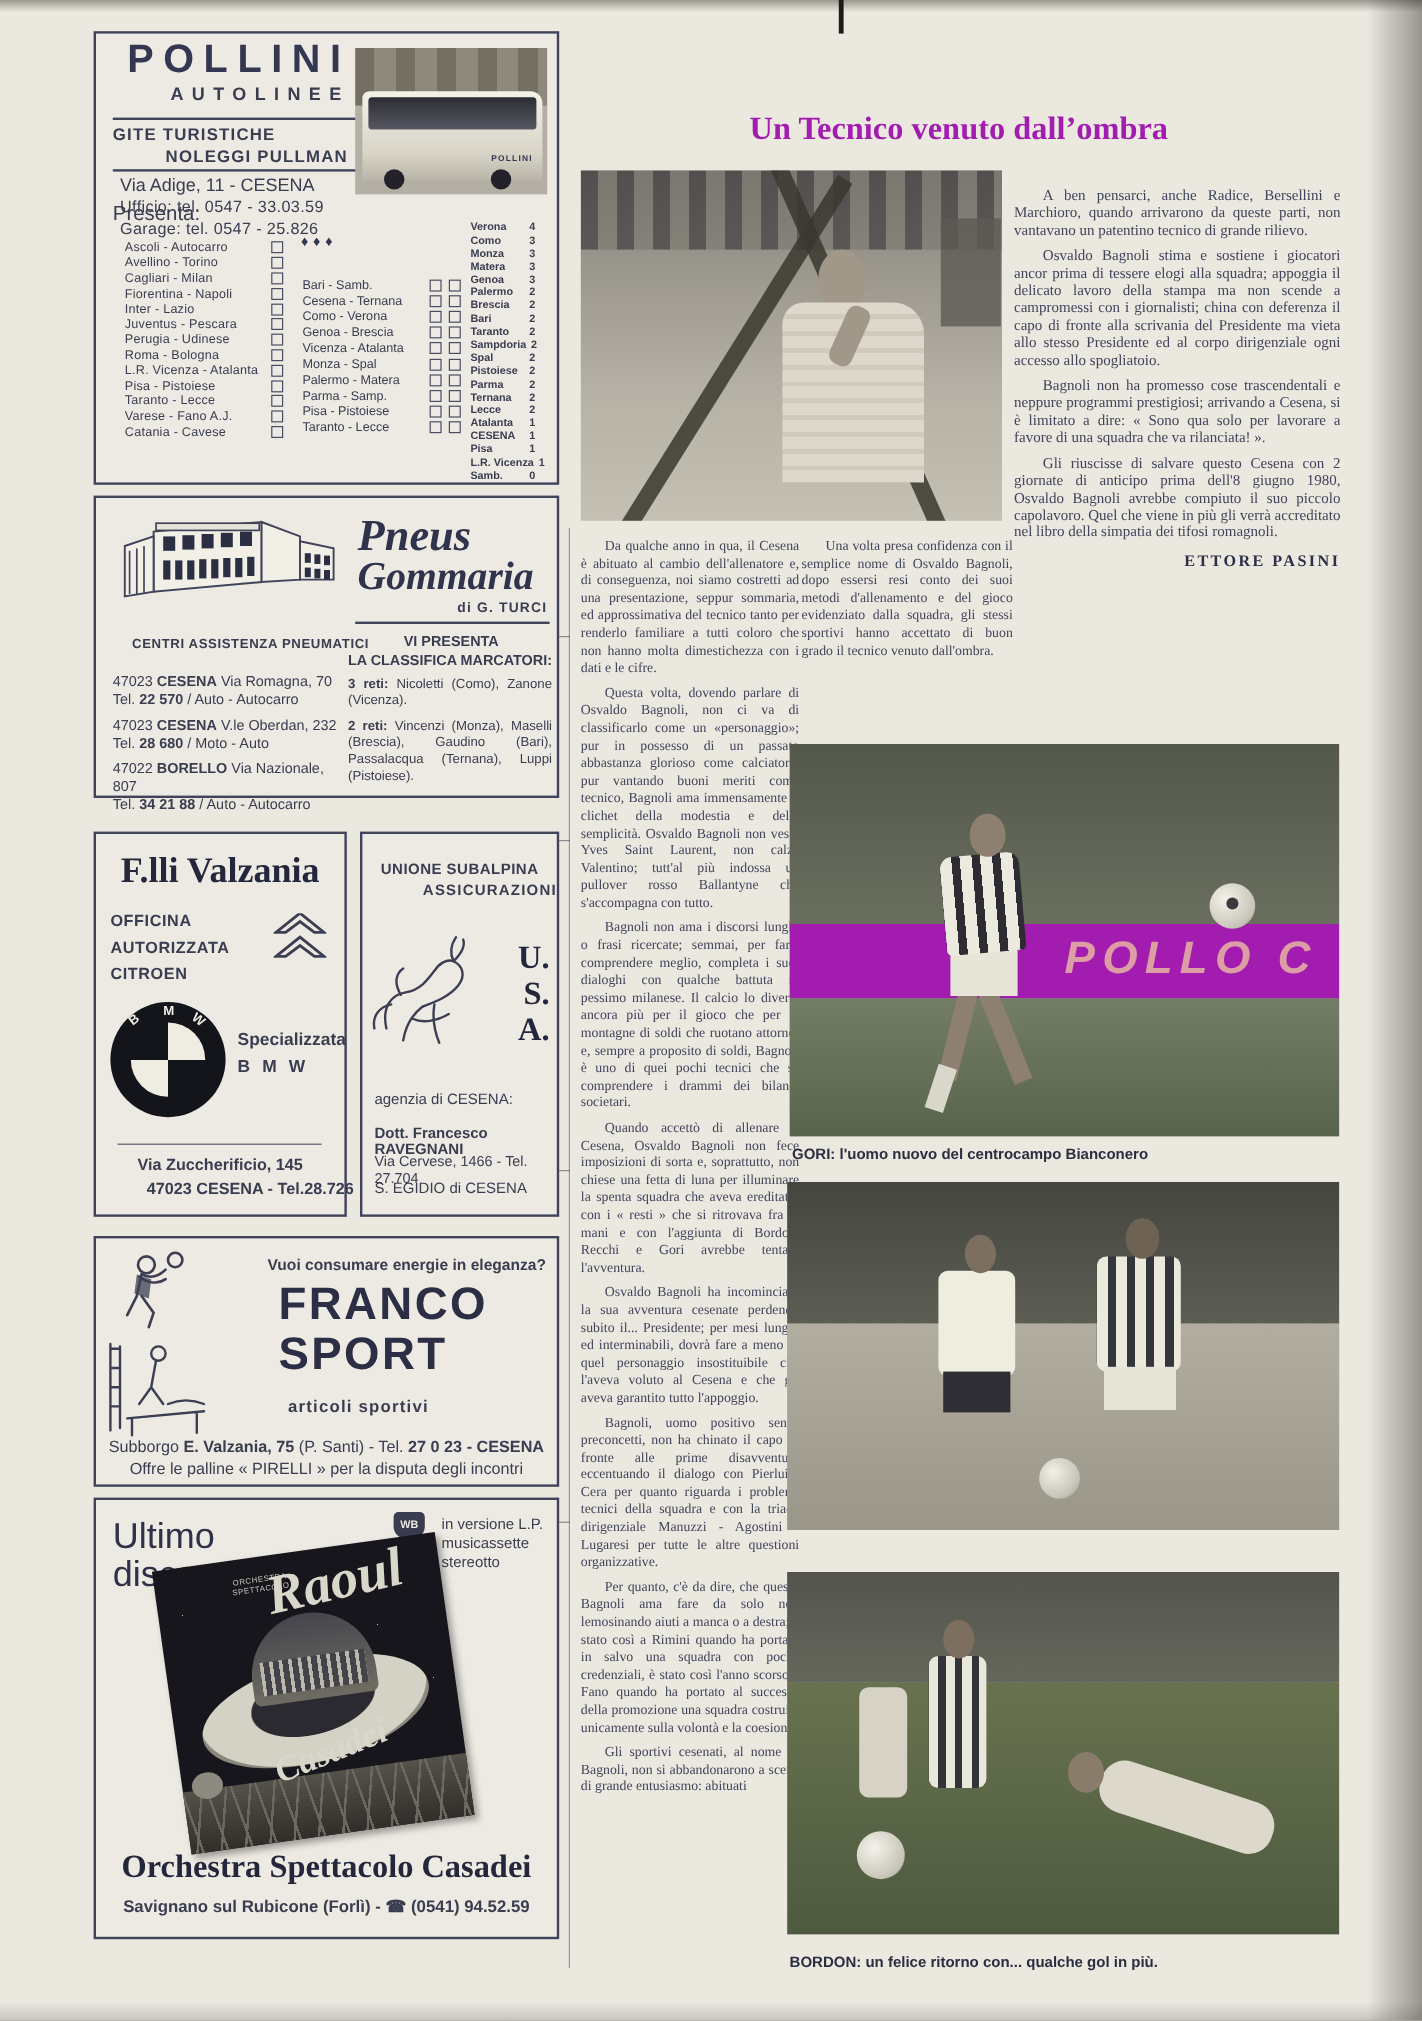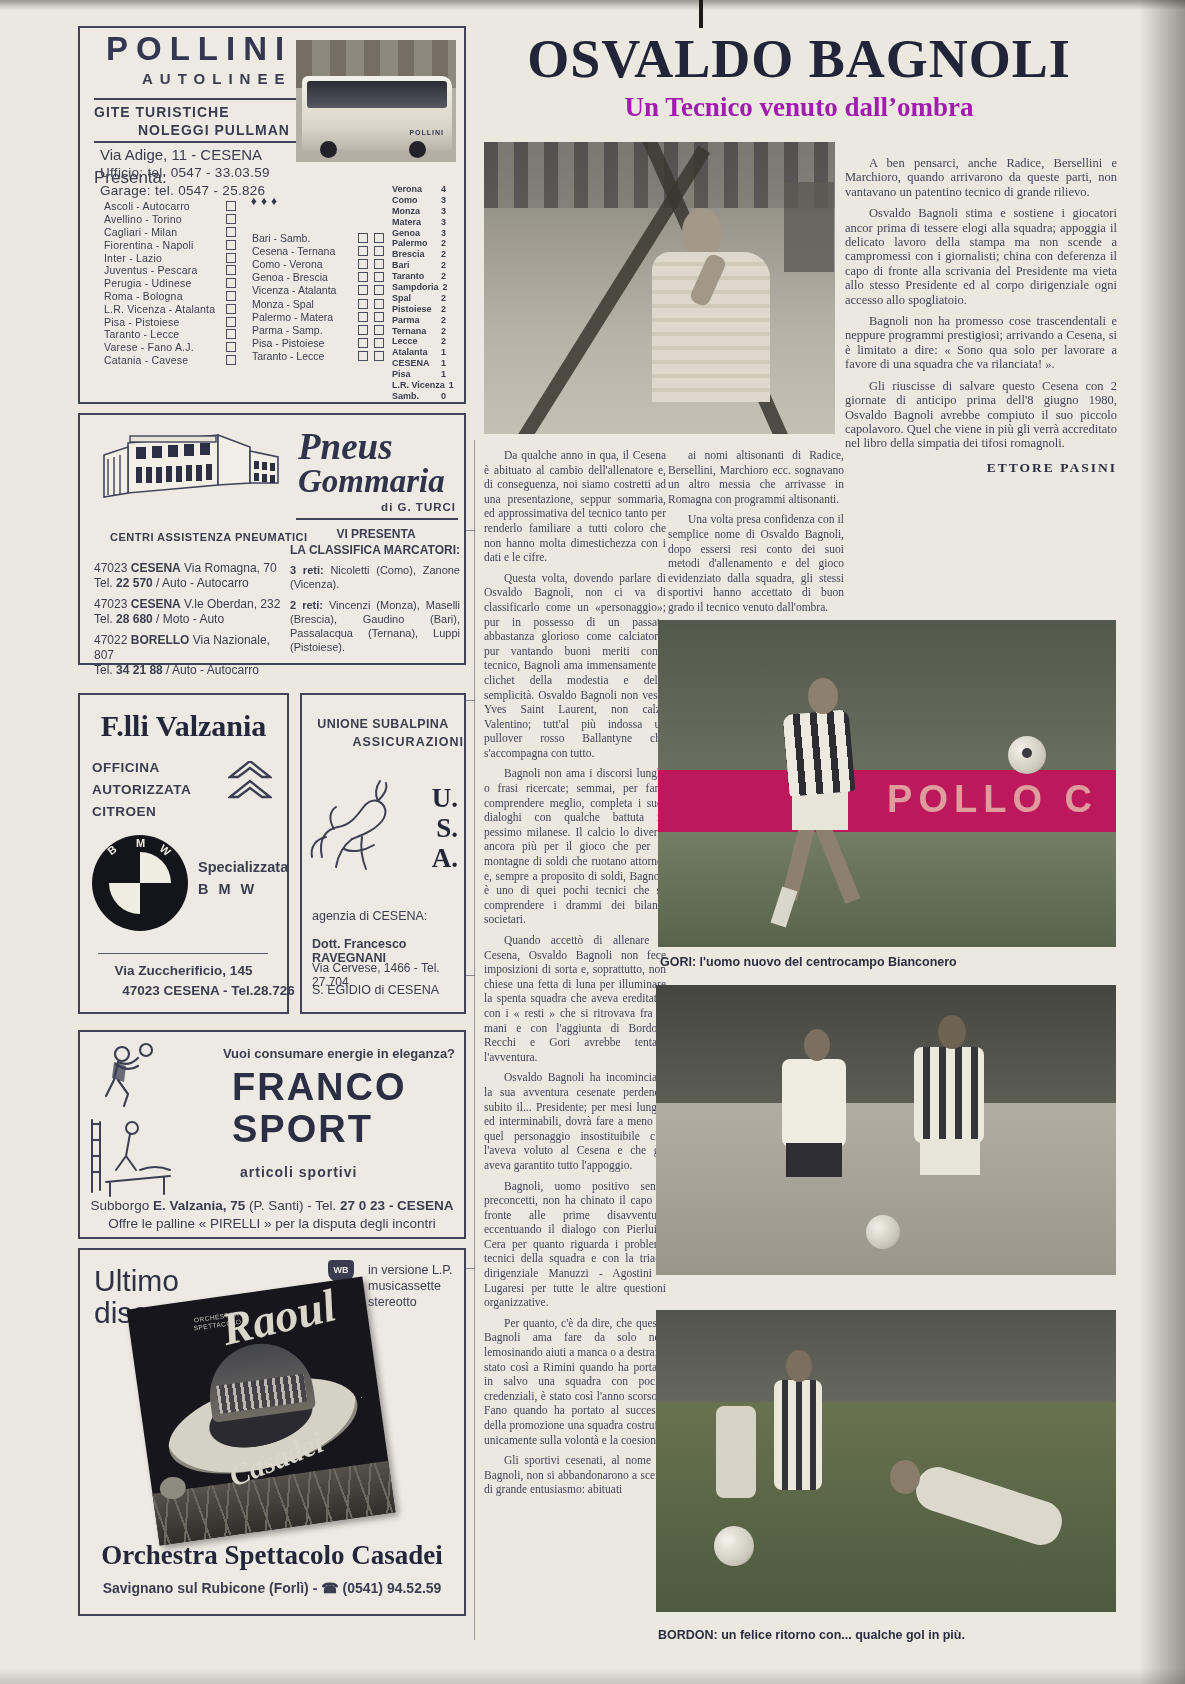--- a/index.html
+++ b/index.html
@@ -171,21 +171,21 @@
      background:repeating-linear-gradient(0deg,#ddd8cb 0 10px,#cfcaba 10px 14px);}
   .bn-arm{position:absolute;left:214px;top:112px;width:20px;height:52px;background:#a2988a;
      transform:rotate(24deg);border-radius:8px;}
   .bn-fig2{position:absolute;left:300px;top:40px;width:50px;height:90px;background:#5c5a54;opacity:.8;}
 
   
   .ph-gori{left:658px;top:620px;width:458px;height:327px;}
   .go-crowd{position:absolute;top:0;left:0;right:0;height:150px;
      background:linear-gradient(#53584c,#6a6e5e),
        repeating-linear-gradient(90deg,rgba(30,30,30,.3) 0 10px,transparent 10px 24px);}
-  .go-board{position:absolute;top:150px;left:0;right:0;height:62px;background:#be185d;}
+  .go-board{position:absolute;top:150px;left:0;right:0;height:62px;background:#a21caf;font-style:italic;}
   .go-boardtext{position:absolute;right:18px;top:8px;font-size:38px;font-weight:bold;letter-spacing:6px;
      color:#e3aba4;opacity:.9;}
   .go-grass{position:absolute;top:212px;left:0;right:0;bottom:0;background:linear-gradient(#747d66,#58644d);}
   .go-head{position:absolute;left:150px;top:58px;width:30px;height:36px;border-radius:50%;background:#8e8070;}
   .go-jersey{position:absolute;left:128px;top:92px;width:66px;height:82px;border-radius:10px 10px 4px 4px;
      background:repeating-linear-gradient(90deg,#eceadf 0 10px,#2c2c32 10px 17px);transform:rotate(-5deg);}
   .go-shorts{position:absolute;left:134px;top:170px;width:56px;height:40px;background:#e7e4d8;}
   .go-leg1{position:absolute;left:132px;top:206px;width:16px;height:74px;background:#8e8070;transform:rotate(14deg);}
   .go-leg2{position:absolute;left:172px;top:204px;width:16px;height:80px;background:#8e8070;transform:rotate(-22deg);}
   .go-sock{position:absolute;left:118px;top:268px;width:16px;height:38px;background:#d9d6ca;transform:rotate(18deg);}
@@ -607,21 +607,20 @@
       <div class="ufo-dome"></div>
       <div class="ufo-crowd"></div>
       <div class="cv-floor"></div>
       <div class="cv-planet"></div>
       <div class="cv-casadei">Casadei</div>
     </div>
     <div class="abs cd-title">Orchestra Spettacolo Casadei</div>
     <div class="abs cd-addr">Savignano sul Rubicone (Forlì) - ☎ (0541) 94.52.59</div>
   </section>
 
-  <h1 class="abs art-title" style="margin:0;">OSVALDO BAGNOLI</h1>
   <h2 class="abs art-sub" style="margin:0;">Un Tecnico venuto dall’ombra</h2>
 
   <div class="photo ph-bench">
     <div class="bn-crowd"></div>
     <div class="bn-beam" style="left:118px;top:-20px;transform:rotate(32deg);"></div>
     <div class="bn-beam" style="left:226px;top:-30px;transform:rotate(-24deg);"></div>
     <div class="bn-fig2"></div>
     <div class="bn-head"></div>
     <div class="bn-shirt"></div>
     <div class="bn-arm"></div>
@@ -639,21 +638,20 @@
       <p>Questa volta, dovendo parlare di Osvaldo Bagnoli, non ci va di classificarlo come un «personaggio»; pur in possesso di un passato abbastanza glorioso come calciatore, pur vantando buoni meriti come tecnico, Bagnoli ama immensamente il clichet della modestia e della semplicità. Osvaldo Bagnoli non veste Yves Saint Laurent, non calza Valentino; tutt'al più indossa un pullover rosso Ballantyne che s'accompagna con tutto.</p>
       <p>Bagnoli non ama i discorsi lunghi o frasi ricercate; semmai, per farsi comprendere meglio, completa i suoi dialoghi con qualche battuta in pessimo milanese. Il calcio lo diverte ancora più per il gioco che per le montagne di soldi che ruotano attorno; e, sempre a proposito di soldi, Bagnoli è uno di quei pochi tecnici che sa comprendere i drammi dei bilanci societari.</p>
       <p>Quando accettò di allenare il Cesena, Osvaldo Bagnoli non fece imposizioni di sorta e, soprattutto, non chiese una fetta di luna per illuminare la spenta squadra che aveva ereditato: con i « resti » che si ritrovava fra le mani e con l'aggiunta di Bordon, Recchi e Gori avrebbe tentato l'avventura.</p>
       <p>Osvaldo Bagnoli ha incominciato la sua avventura cesenate perdendo subito il... Presidente; per mesi lunghi ed interminabili, dovrà fare a meno di quel personaggio insostituibile che l'aveva voluto al Cesena e che gli aveva garantito tutto l'appoggio.</p>
       <p>Bagnoli, uomo positivo senza preconcetti, non ha chinato il capo di fronte alle prime disavventure eccentuando il dialogo con Pierluigi Cera per quanto riguarda i problemi tecnici della squadra e con la triade dirigenziale Manuzzi - Agostini - Lugaresi per tutte le altre questioni organizzative.</p>
       <p>Per quanto, c'è da dire, che questo Bagnoli ama fare da solo non lemosinando aiuti a manca o a destra; è stato così a Rimini quando ha portato in salvo una squadra con poche credenziali, è stato così l'anno scorso a Fano quando ha portato al successo della promozione una squadra costruita unicamente sulla volontà e la coesione.</p>
       <p>Gli sportivi cesenati, al nome di Bagnoli, non si abbandonarono a scene di grande entusiasmo: abituati</p>
     </div>
   <div class="abs col col2">
 
-  <p>ai nomi altisonanti di Radice, Bersellini, Marchioro ecc. sognavano un altro messia che arrivasse in Romagna con programmi altisonanti.</p>
       <p>Una volta presa confidenza con il semplice nome di Osvaldo Bagnoli, dopo essersi resi conto dei suoi metodi d'allenamento e del gioco evidenziato dalla squadra, gli stessi sportivi hanno accettato di buon grado il tecnico venuto dall'ombra.</p>
     </div>
   <div class="abs col col3">
     <div>
 
     <p>A ben pensarci, anche Radice, Bersellini e Marchioro, quando arrivarono da queste parti, non vantavano un patentino tecnico di grande rilievo.</p>
         <p>Osvaldo Bagnoli stima e sostiene i giocatori ancor prima di tessere elogi alla squadra; appoggia il delicato lavoro della stampa ma non scende a campromessi con i giornalisti; china con deferenza il capo di fronte alla scrivania del Presidente ma vieta allo stesso Presidente ed al corpo dirigenziale ogni accesso allo spogliatoio.</p>
         <p>Bagnoli non ha promesso cose trascendentali e neppure programmi prestigiosi; arrivando a Cesena, si è limitato a dire: « Sono qua solo per lavorare a favore di una squadra che va rilanciata! ».</p>
         <p>Gli riuscisse di salvare questo Cesena con 2 giornate di anticipo prima dell'8 giugno 1980, Osvaldo Bagnoli avrebbe compiuto il suo piccolo capolavoro. Quel che viene in più gli verrà accreditato nel libro della simpatia dei tifosi romagnoli.</p>
       </div>

